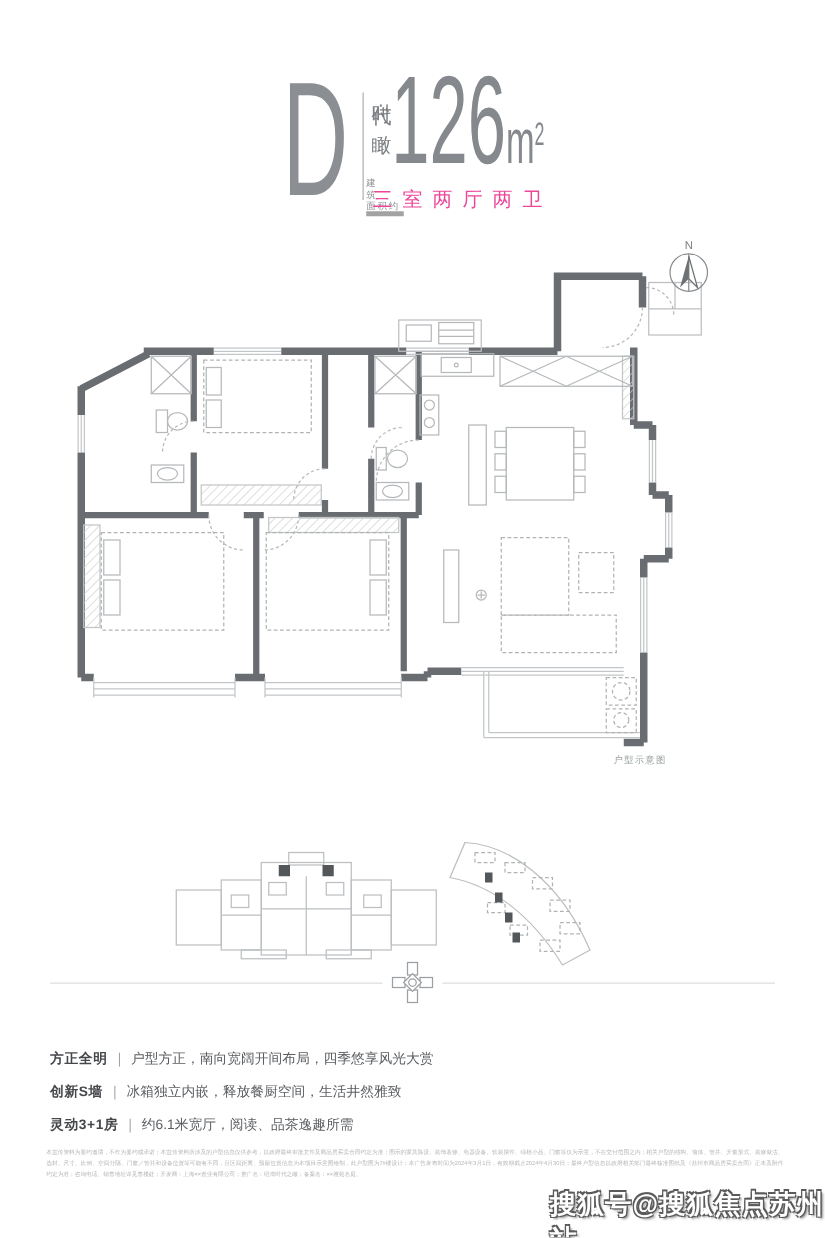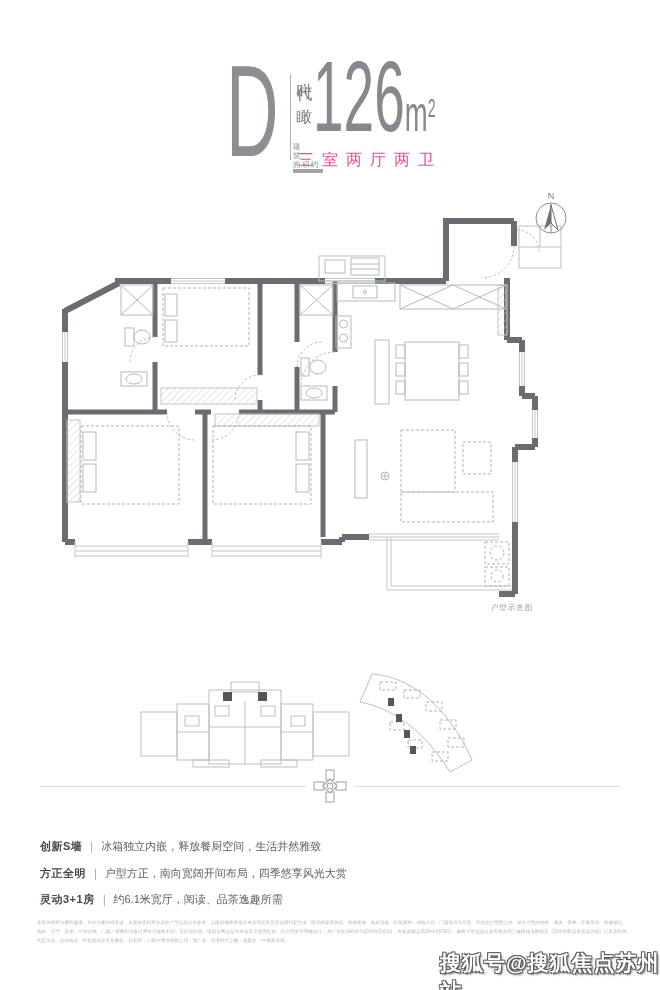--- a/index.html
+++ b/index.html
@@ -269,24 +269,24 @@
       <rect x="16" y="26" width="8" height="10"></rect>
       <rect x="4" y="16" width="10" height="8"></rect>
       <rect x="26" y="16" width="10" height="8"></rect>
       <rect x="15" y="15" width="10" height="10" transform="rotate(45 20 20)"></rect>
       <circle cx="20" cy="20" r="3"></circle>
     </g>
   </svg>
 
   <div class="abs feat-col feat-left">
     <div class="feat-row">
-      <span class="feat-title">创新S墙</span><span class="feat-sep">｜</span><span class="feat-desc">冰箱独立内嵌，释放餐厨空间，生活井然雅致</span>
+      <span class="feat-title">方正全明</span><span class="feat-sep">｜</span><span class="feat-desc">户型方正，南向宽阔开间布局，四季悠享风光大赏</span>
     </div>
     <div class="feat-row">
-      <span class="feat-title">方正全明</span><span class="feat-sep">｜</span><span class="feat-desc">户型方正，南向宽阔开间布局，四季悠享风光大赏</span>
+      <span class="feat-title">创新S墙</span><span class="feat-sep">｜</span><span class="feat-desc">冰箱独立内嵌，释放餐厨空间，生活井然雅致</span>
     </div>
     <div class="feat-row">
       <span class="feat-title">灵动3+1房</span><span class="feat-sep">｜</span><span class="feat-desc">约6.1米宽厅，阅读、品茶逸趣所需</span>
     </div>
   </div>
 
   <div class="abs disclaimer">本宣传资料为要约邀请，不作为要约或承诺；本宣传资料所涉及的户型信息仅供参考，以政府最终审批文件及商品房买卖合同约定为准；图示的家具陈设、装饰装修、电器设备、软装摆件、绿植小品、门窗等仅为示意，不在交付范围之内；相关户型的结构、墙体、管井、开窗形式、装修做法、选材、尺寸、比例、空间分隔、门窗／管井和设备位置等可能有不同，且区间距离、预留位置信息为本项目示意图绘制，此户型图为7#楼设计；本广告发布时间为2024年3月1日，有效期截止2024年4月30日；最终户型信息以政府相关部门最终核准图纸及《苏州市商品房买卖合同》正本及附件约定为准；咨询电话、销售地址详见售楼处；开发商：上海××置业有限公司；推广名：绍湾时代之瞰；备案名：××雅苑名庭。</div>
 
   <div class="abs watermark">搜狐号@搜狐焦点苏州站</div>
 

